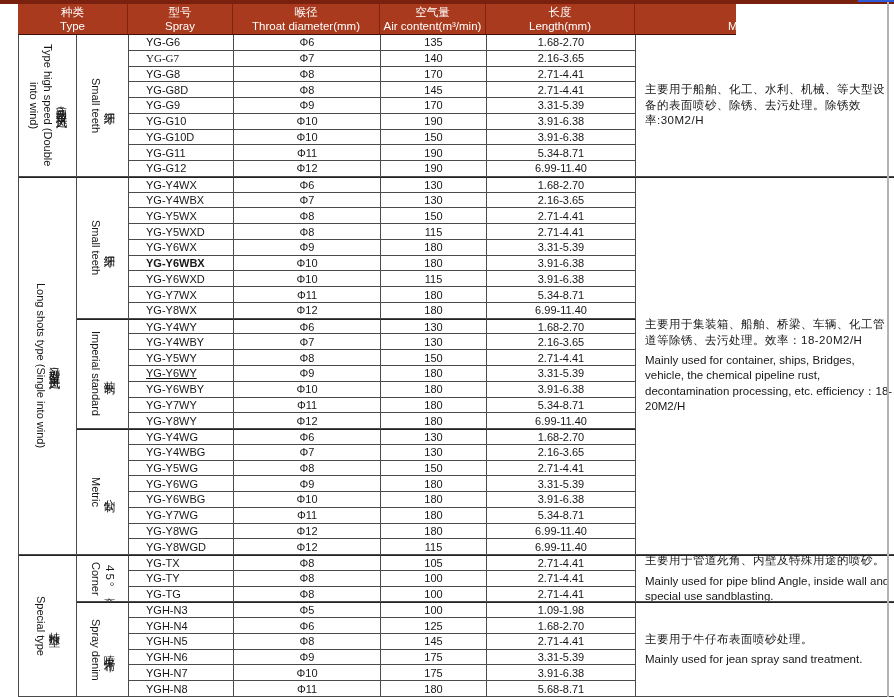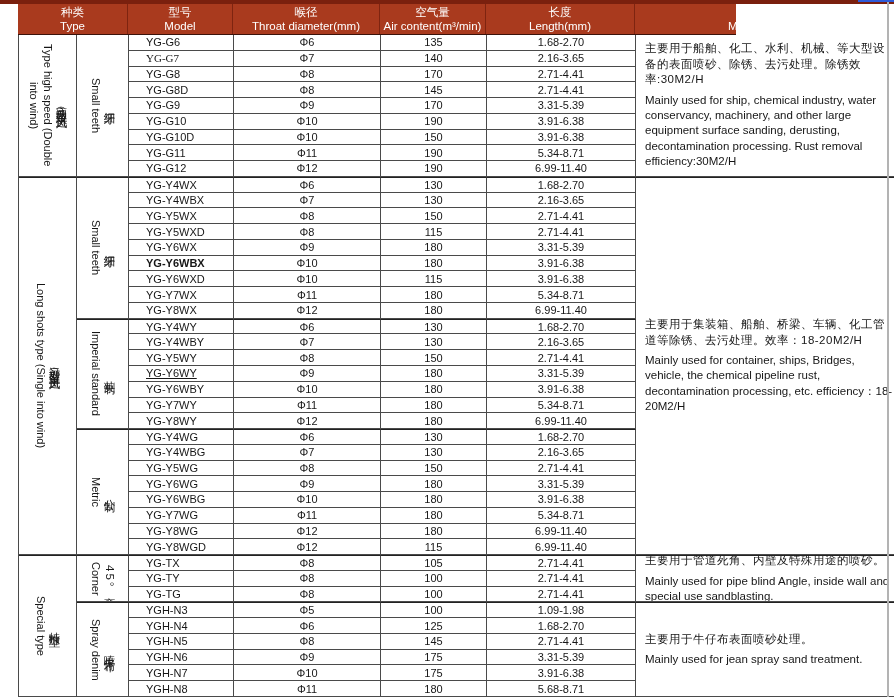--- a/index.html
+++ b/index.html
@@ -62,21 +62,21 @@
 
 <div class="tbl">
 
   <div class="hdr">
     <div class="hdr-cell">
       <div>种类</div>
       <div>Type</div>
     </div>
     <div class="hdr-cell">
       <div>型号</div>
-      <div>Model</div>
+      <div>Spray</div>
     </div>
     <div class="hdr-cell">
       <div>喉径</div>
       <div>Throat diameter(mm)</div>
     </div>
     <div class="hdr-cell">
       <div>空气量</div>
       <div>Air content(m³/min)</div>
     </div>
     <div class="hdr-cell">
@@ -307,21 +307,20 @@
       <div class="c model" style="grid-area: 41 / 3;">YGH-N7</div>
       <div class="c center" style="grid-area: 41 / 4;">Φ10</div>
       <div class="c center" style="grid-area: 41 / 5;">175</div>
       <div class="c center" style="grid-area: 41 / 6;">3.91-6.38</div>
       <div class="c model" style="grid-area: 42 / 3;">YGH-N8</div>
       <div class="c center" style="grid-area: 42 / 4;">Φ11</div>
       <div class="c center" style="grid-area: 42 / 5;">180</div>
       <div class="c center" style="grid-area: 42 / 6;">5.68-8.71</div>
       <div class="c app" style="grid-area: 1 / 7 / span 9;">
         <div class="cn">主要用于船舶、化工、水利、机械、等大型设备的表面喷砂、除锈、去污处理。除锈效率:30M2/H</div>
-        <div class="en">Mainly used for ship, chemical industry, water conservancy, machinery, and other large equipment surface sanding, derusting, decontamination processing. Rust removal efficiency:30M2/H</div>
       </div>
       <div class="c app gs" style="grid-area: 10 / 7 / span 24;">
         <div class="cn">主要用于集装箱、船舶、桥梁、车辆、化工管道等除锈、去污处理。效率：18-20M2/H</div>
         <div class="en">Mainly used for container, ships, Bridges, vehicle, the chemical pipeline rust, decontamination processing, etc. efficiency：18-20M2/H</div>
       </div>
       <div class="c app gs" style="grid-area: 34 / 7 / span 3;">
         <div class="cn">主要用于管道死角、内壁及特殊用途的喷砂。</div>
         <div class="en">Mainly used for pipe blind Angle, inside wall and special use sandblasting.</div>
       </div>
       <div class="c app gs" style="grid-area: 37 / 7 / span 6;">

